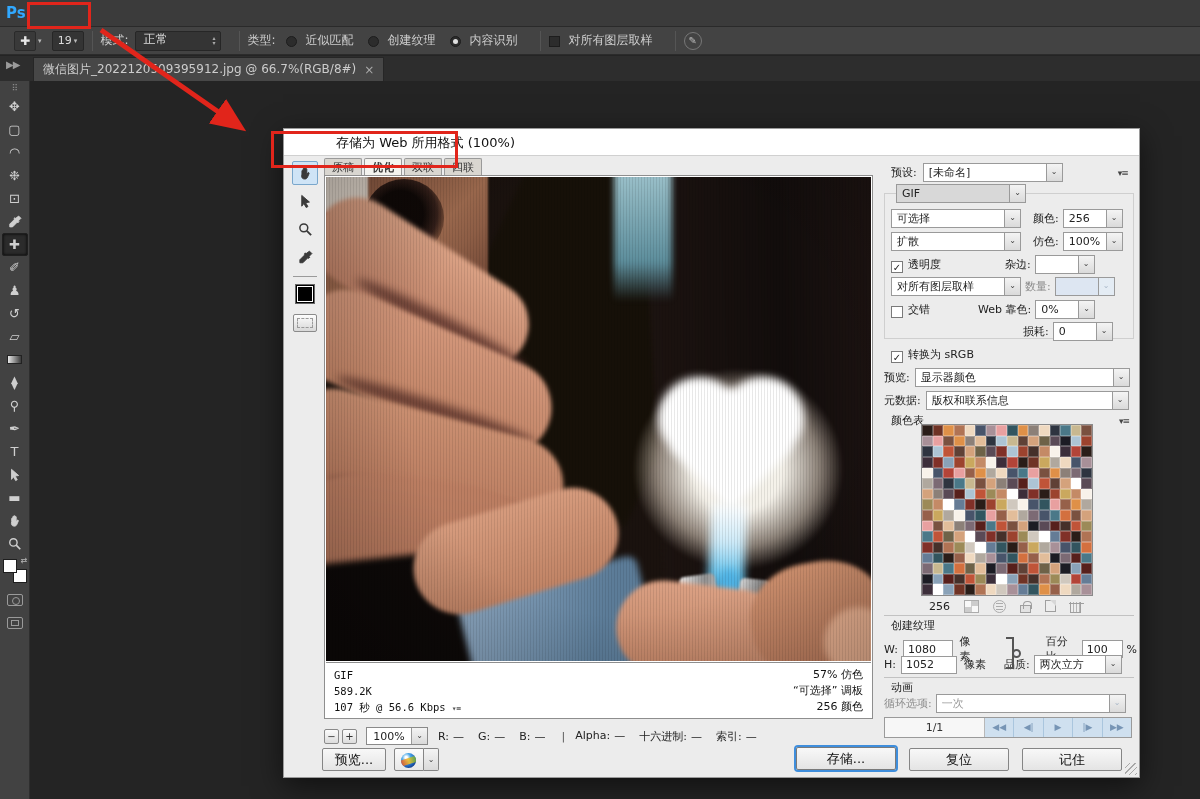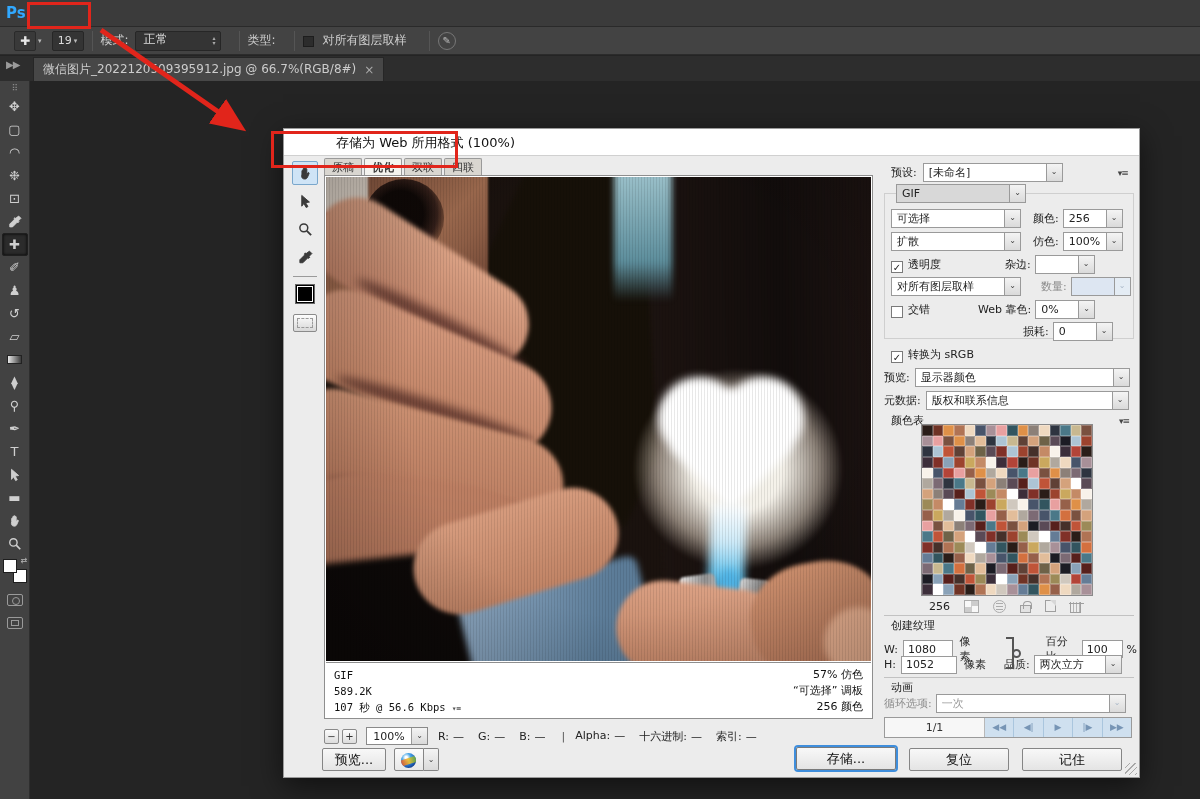--- a/index.html
+++ b/index.html
@@ -213,20 +213,34 @@
   <span class="rlabel" style="color:#cfcfcf">模式:</span>
   <div class="dd-dark" style="width:86px;margin:0 10px 0 6px">
     <span>正常</span>
     <span class="dd-arrows">
         <span>▴</span>
         <span>▾</span>
       </span>
   </div>
   <div class="opt-sep"></div>
   <span style="color:#cfcfcf;margin-right:10px">类型:</span>
+  <div id="opt-radios" style="display:flex">
+      <span class="opt-group">
+        <span class="radio"></span>
+        <span>近似匹配</span>
+      </span>
+      <span class="opt-group">
+        <span class="radio"></span>
+        <span>创建纹理</span>
+      </span>
+      <span class="opt-group">
+        <span class="radio sel"></span>
+        <span>内容识别</span>
+      </span>
+    </div>
   <div class="opt-sep"></div>
   <div class="opt-group">
     <span class="chk-dark"></span>
     <span>对所有图层取样</span>
   </div>
   <div class="opt-sep"></div>
   <div id="pressure-icon">✎</div>
 </div>
 
 <div id="tabbar">
@@ -482,21 +496,21 @@
       <span class="wbox" style="width:60px;margin-left:4px">
         <span class="val"></span>
         <span class="dd-btn">⌄</span>
       </span>
     </div>
     <div class="rrow" style="left:10px;top:148px">
       <span class="wbox" style="width:130px">
         <span class="val">对所有图层取样</span>
         <span class="dd-btn">⌄</span>
       </span>
-      <span class="rlabel dim" style="margin-left:20px">数量:</span>
+      <span class="rlabel dim" style="margin-left:4px">数量:</span>
       <span class="wbox dis" style="width:60px;margin-left:4px">
         <span class="val"></span>
         <span class="dd-btn">⌄</span>
       </span>
     </div>
     <div class="rrow" style="left:10px;top:171px">
       <span class="chk"></span>
       <span class="rlabel">交错</span>
       <span class="rlabel" style="margin-left:48px">Web 靠色:</span>
       <span class="wbox" style="width:60px;margin-left:4px">

